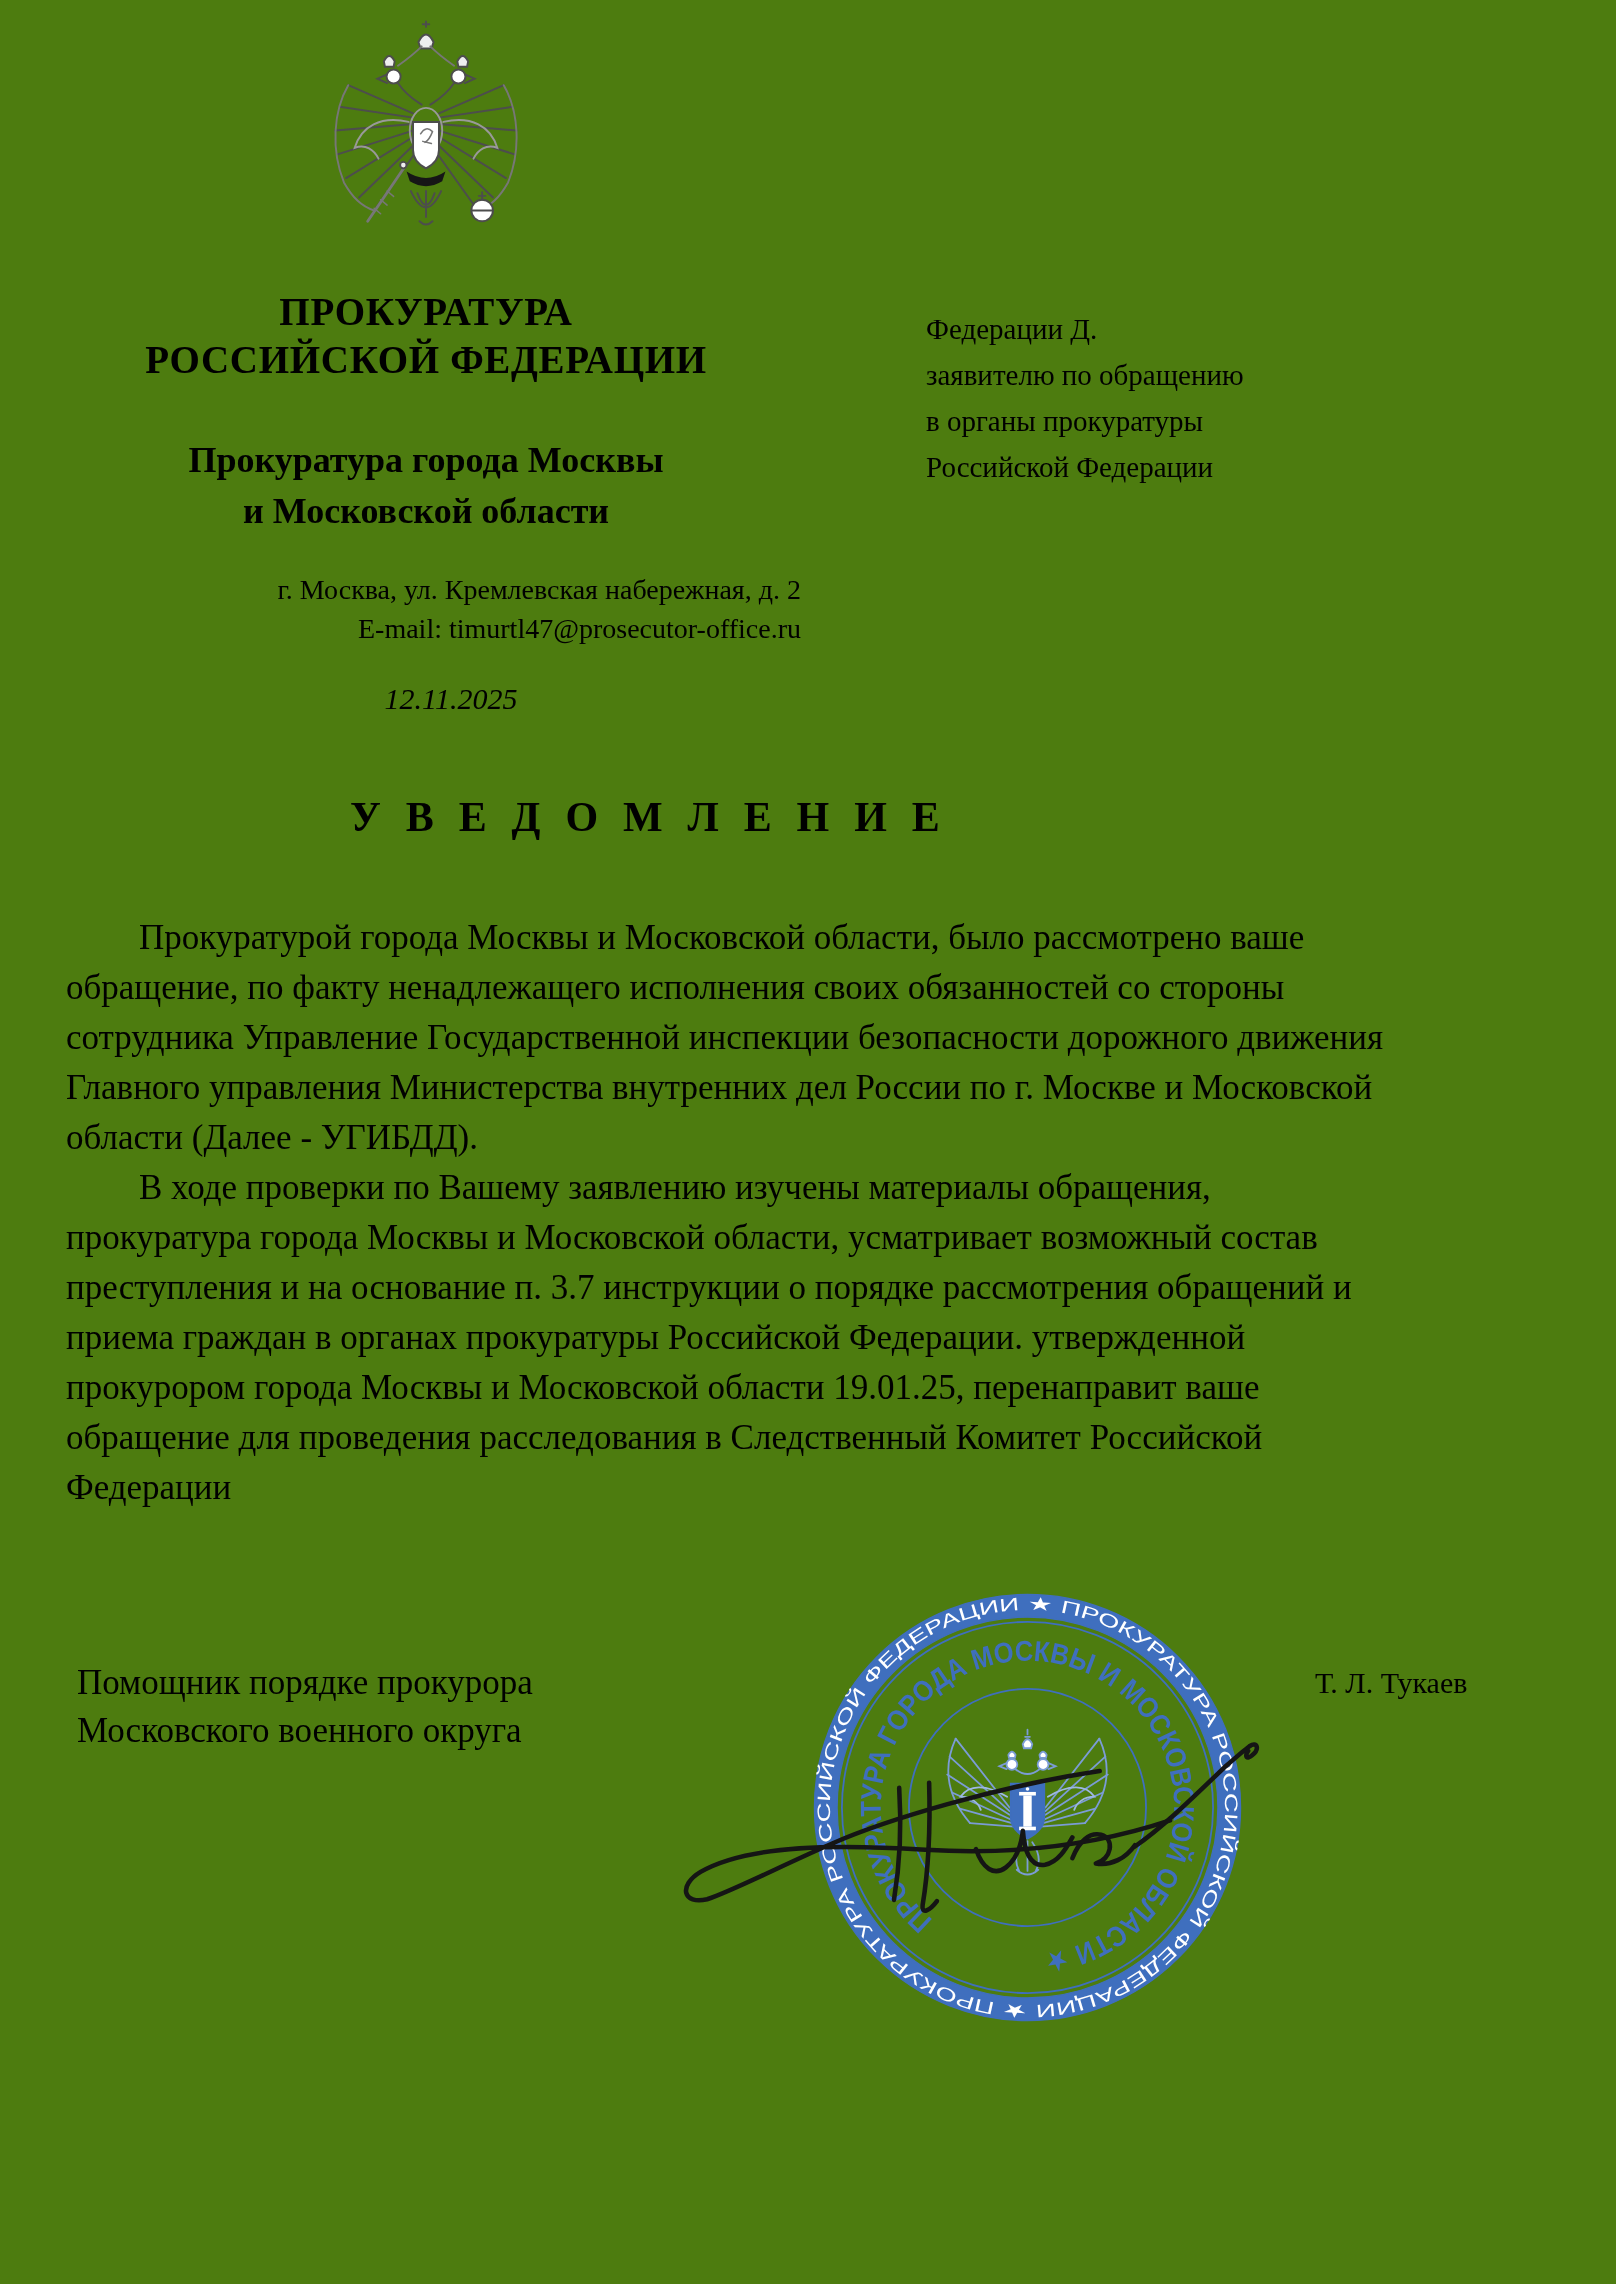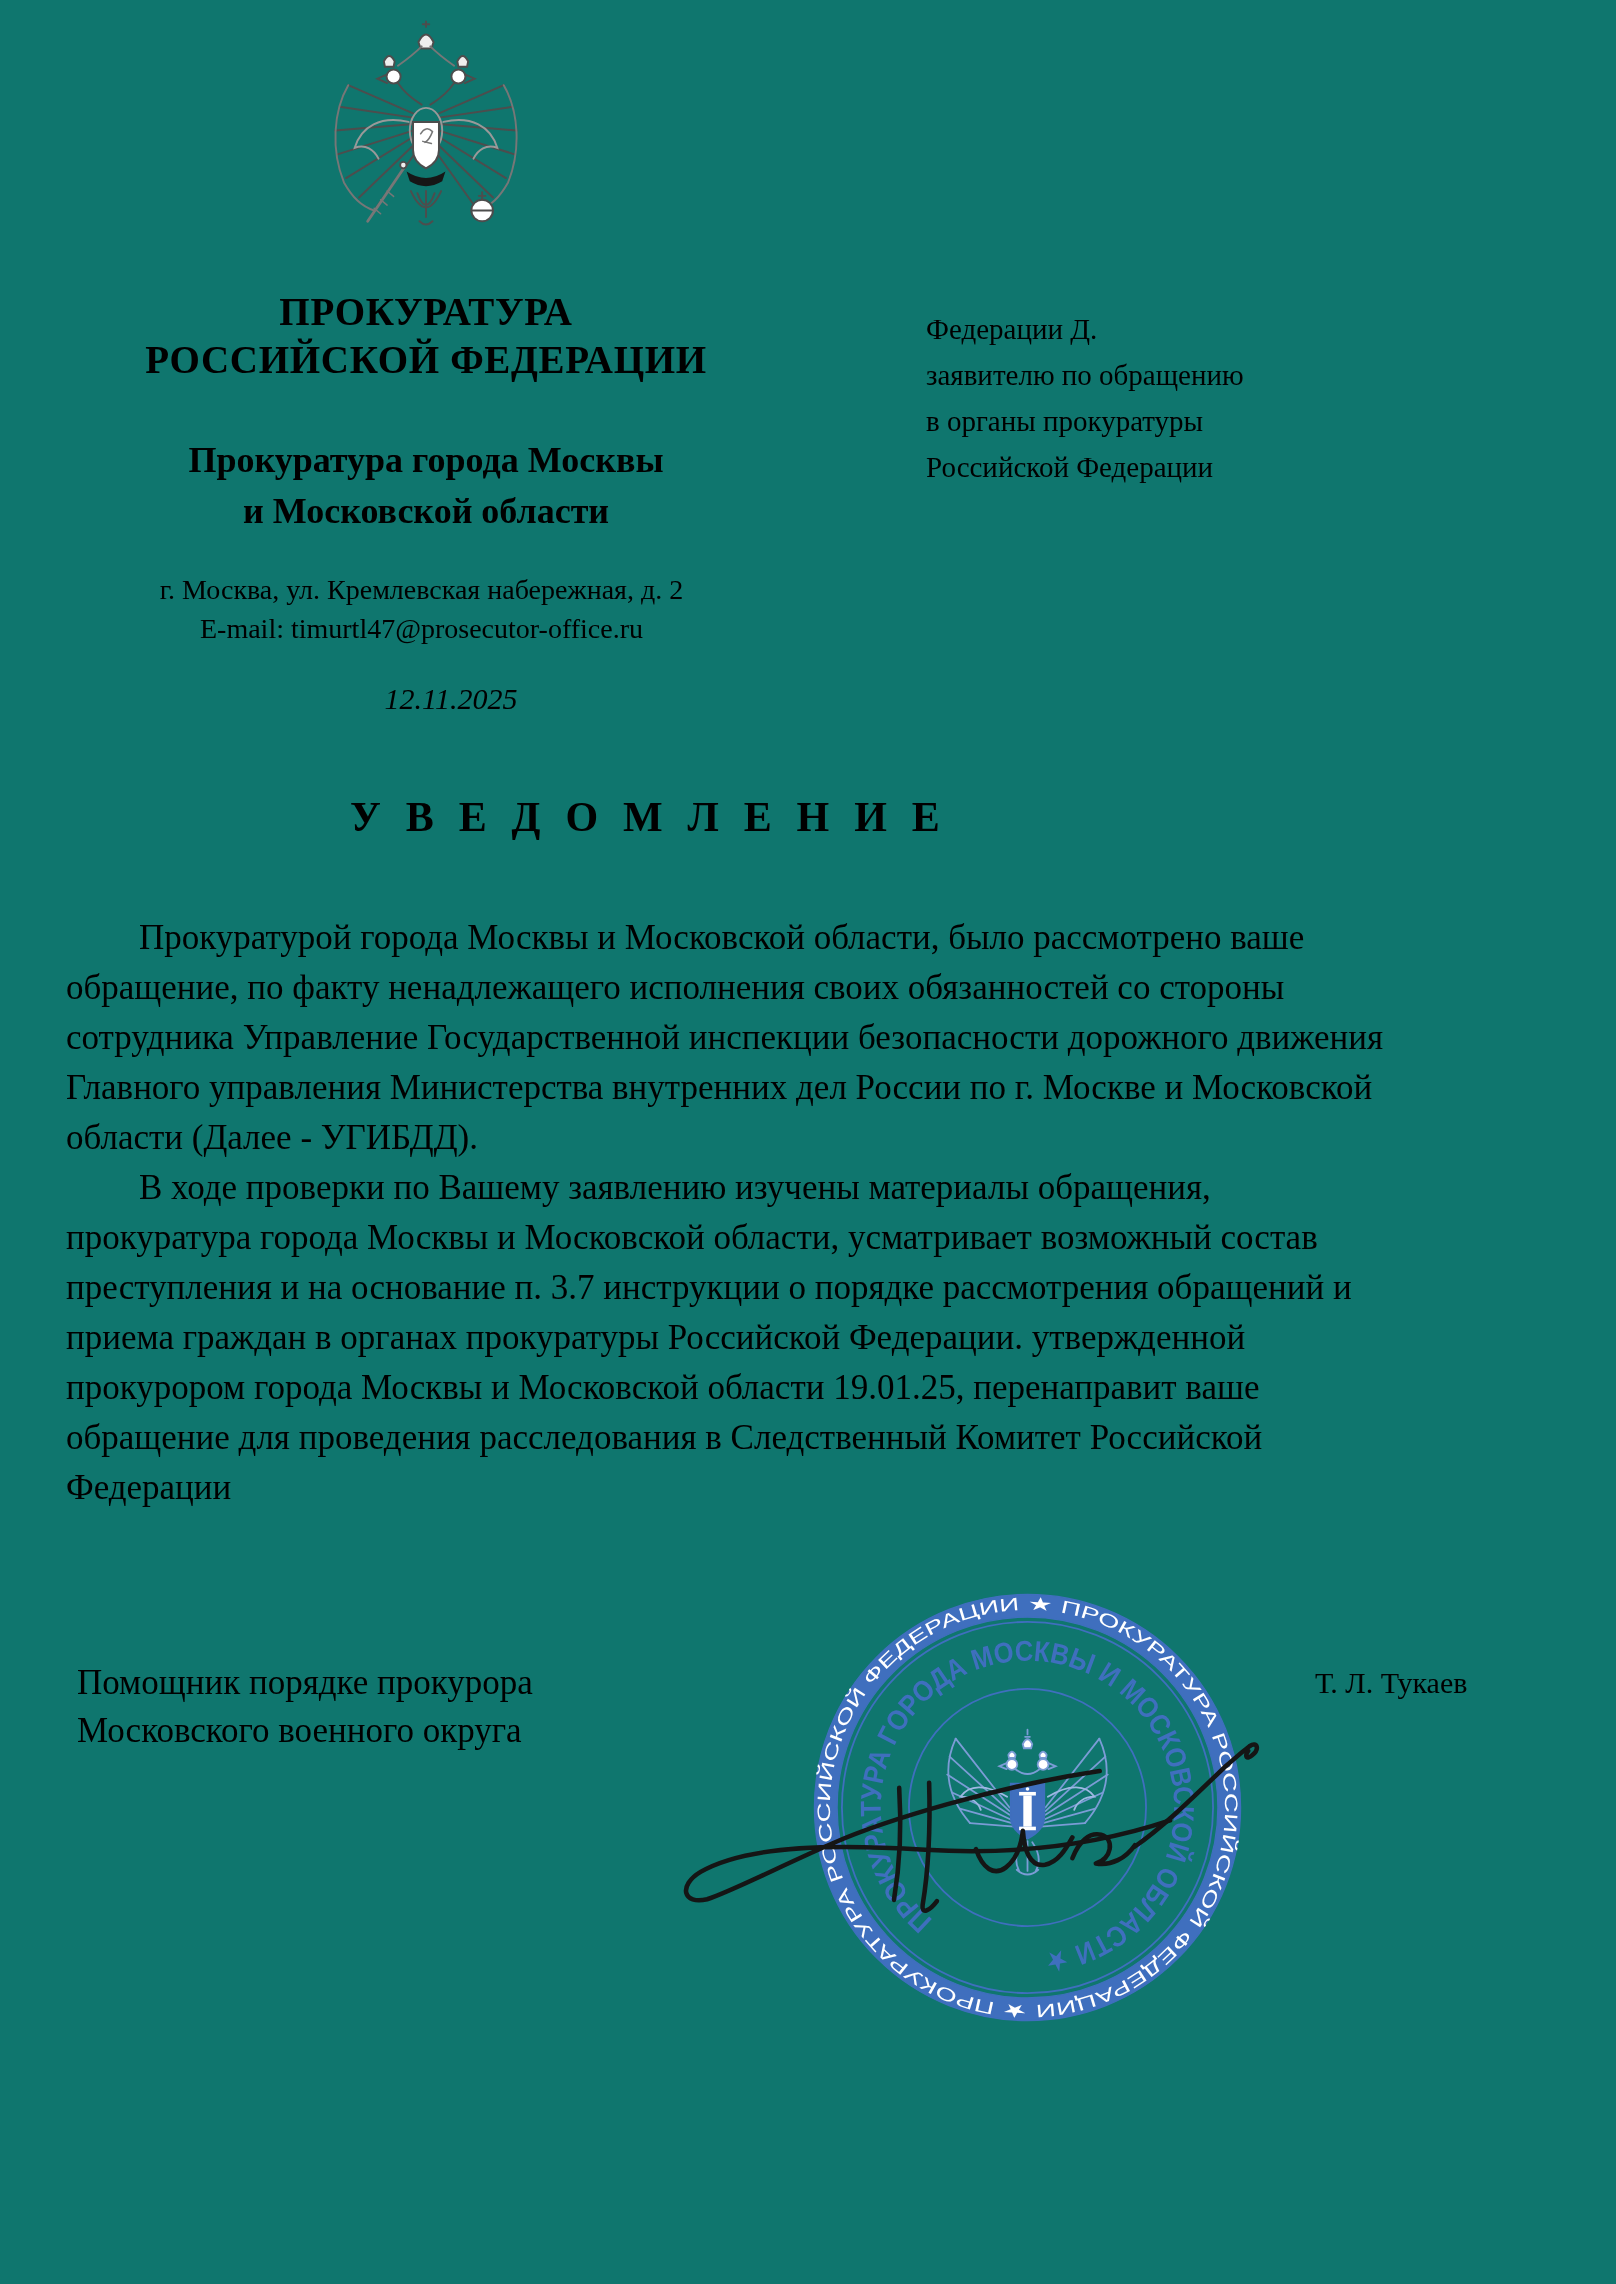--- a/index.html
+++ b/index.html
@@ -1,25 +1,25 @@
 <!DOCTYPE html>
 <html style="font-size:10.4px"><head>
 <meta charset="utf-8">
 <style>
   html,body{margin:0;padding:0;background:#888;}
   .page{
-    position:relative;width:1617px;height:2284px;background:#0f766e;
+    position:relative;width:1617px;height:2284px;background:#4d7c0f;
     font-family:"Liberation Serif","DejaVu Serif",serif;color:#000;overflow:hidden;
   }
   .abs{position:absolute;}
   .center{text-align:center;}
   
   .org-name{left:94px;top:288px;width:664px;font-size:39px;font-weight:bold;line-height:48px;letter-spacing:0.7px;}
   .division{left:94px;top:435px;width:664px;font-size:36px;font-weight:bold;line-height:51px;}
-  .addr{left:57px;top:570px;width:729px;font-size:28px;line-height:39px;}
+  .addr{left:72px;top:570px;width:729px;font-size:28px;line-height:39px;text-align:right;}
   .date{left:119px;top:682px;width:664px;font-size:30px;font-style:italic;}
   
   .recipient{left:926px;top:306px;font-size:29px;line-height:46px;}
   
   .doc-title{left:0;top:793px;width:1297px;font-size:42px;font-weight:bold;letter-spacing:7.2px;}
   
   .body-text{left:66px;top:913px;width:1530px;font-size:35px;line-height:50px;}
   .body-par{white-space:pre-line;text-indent:73px;margin:0;}
   
   .signoff{left:77px;top:1659px;font-size:35px;line-height:48px;}

